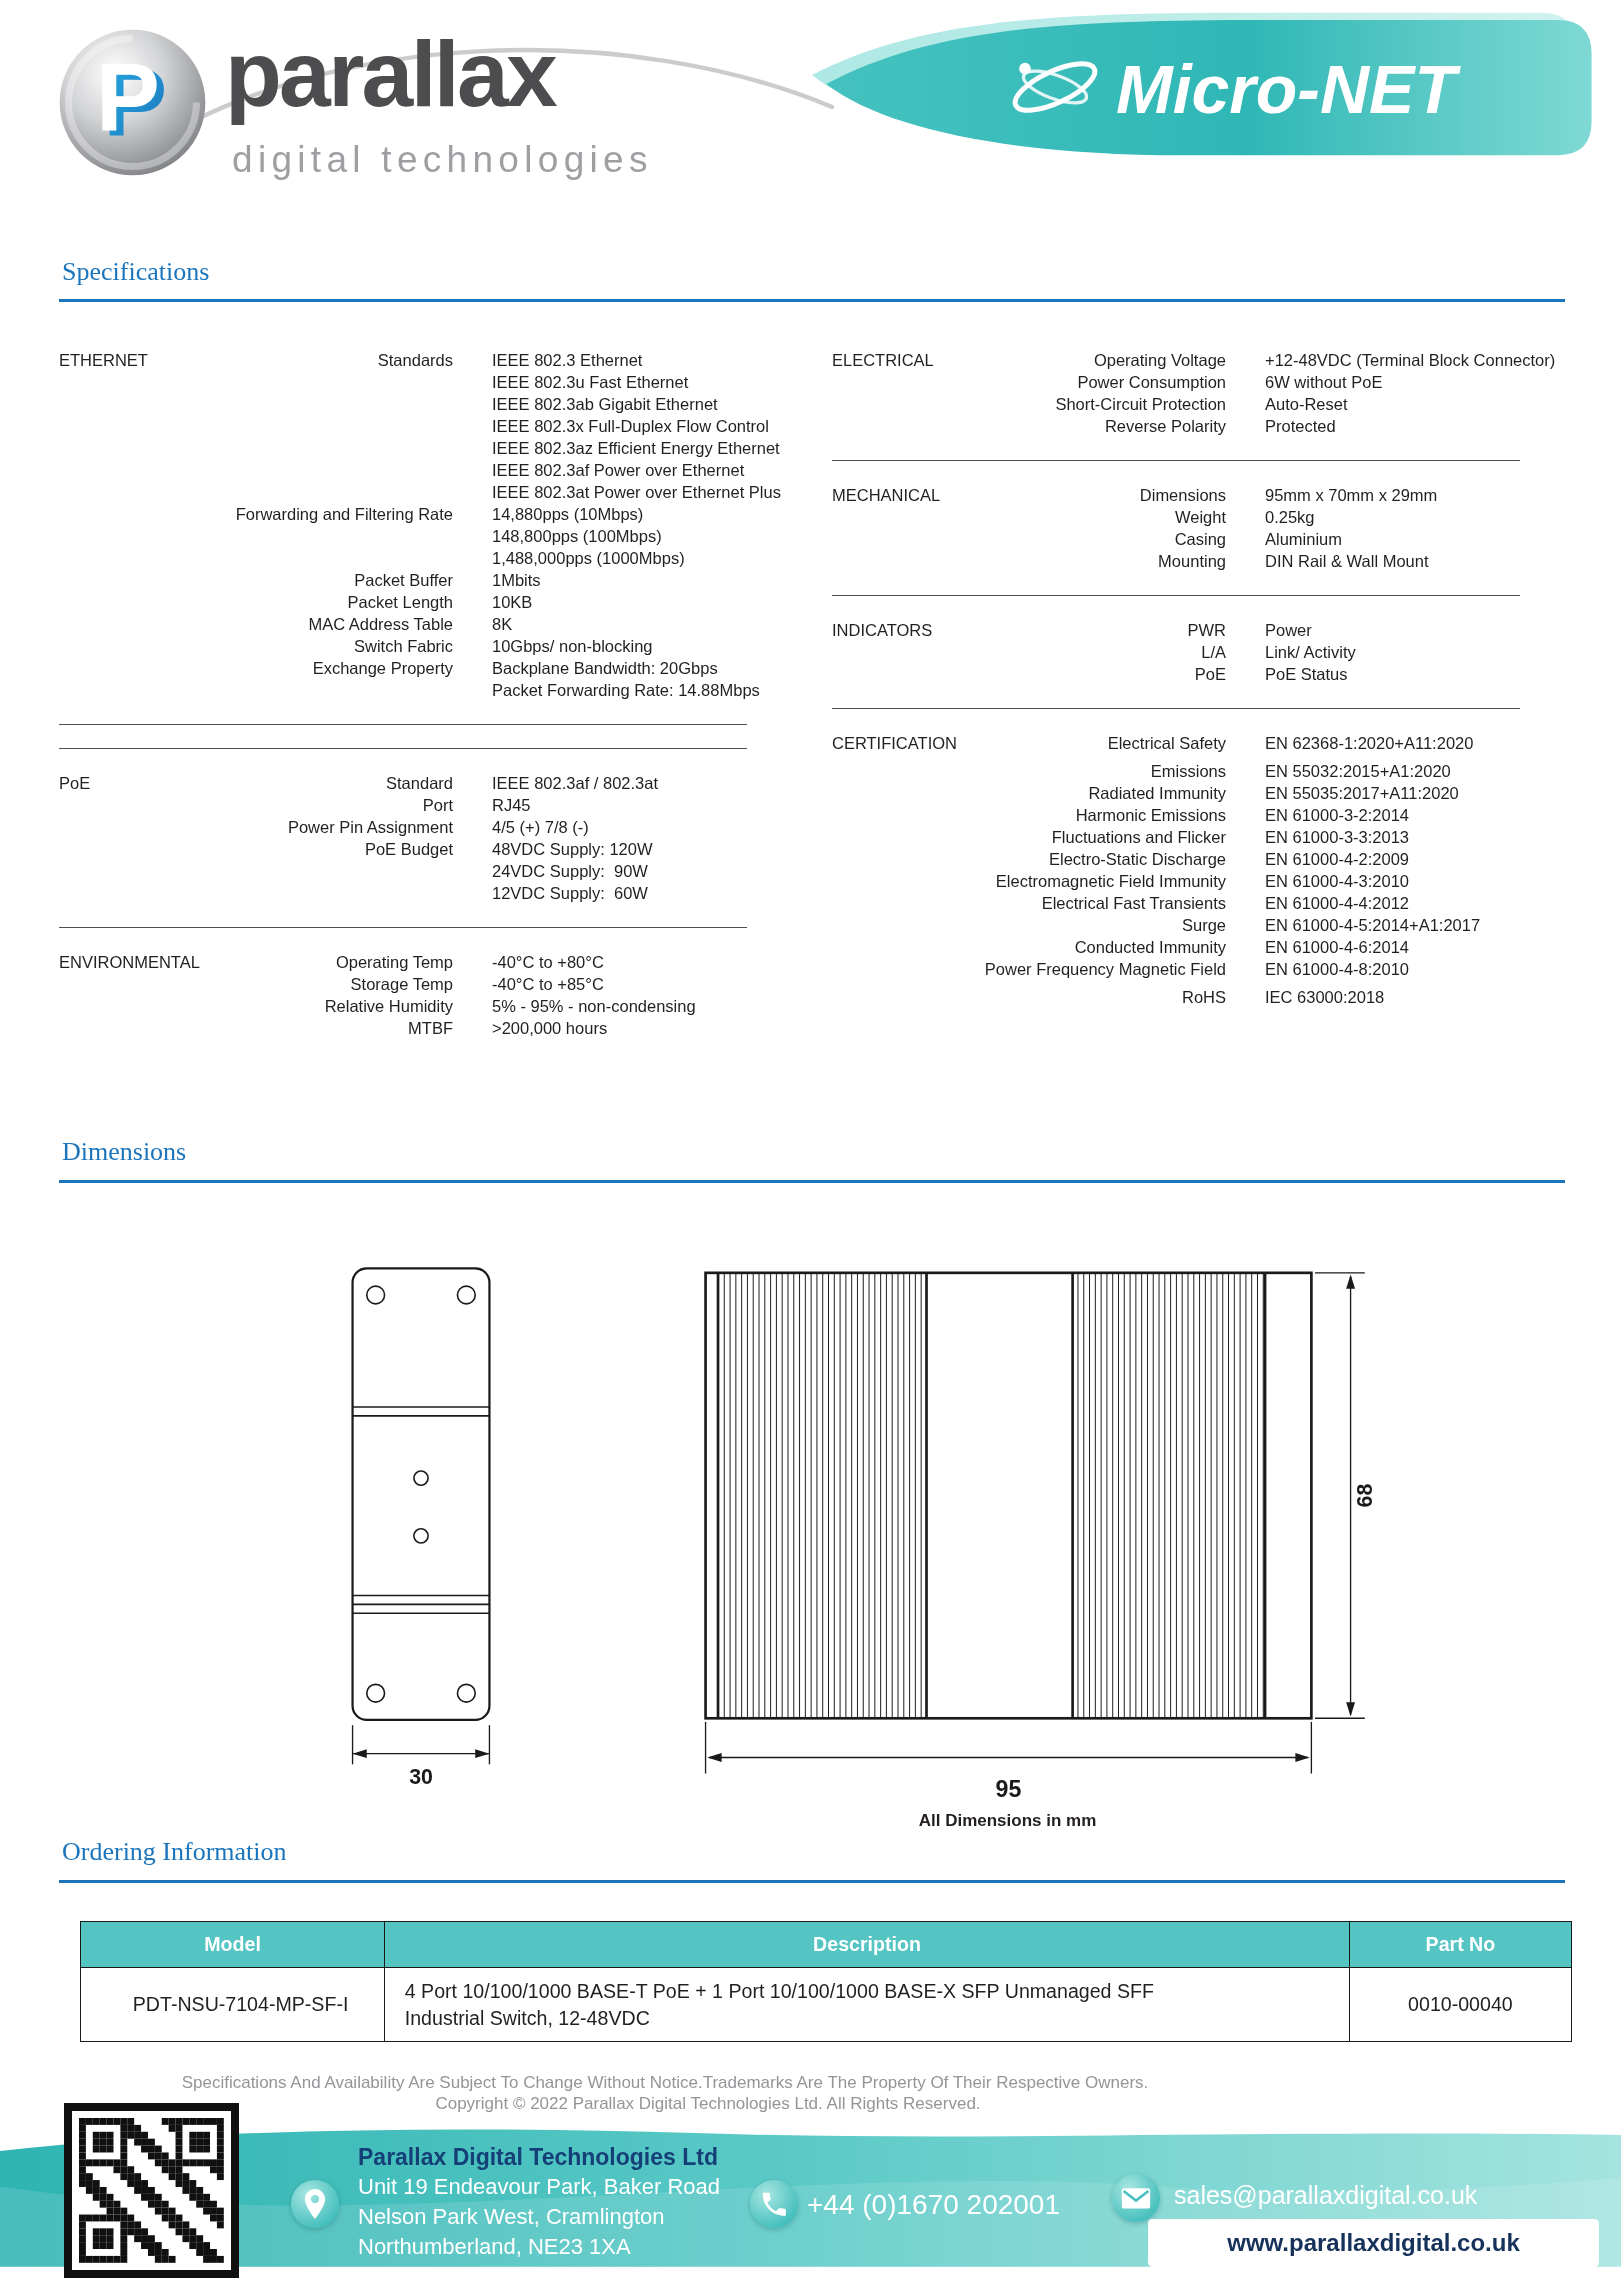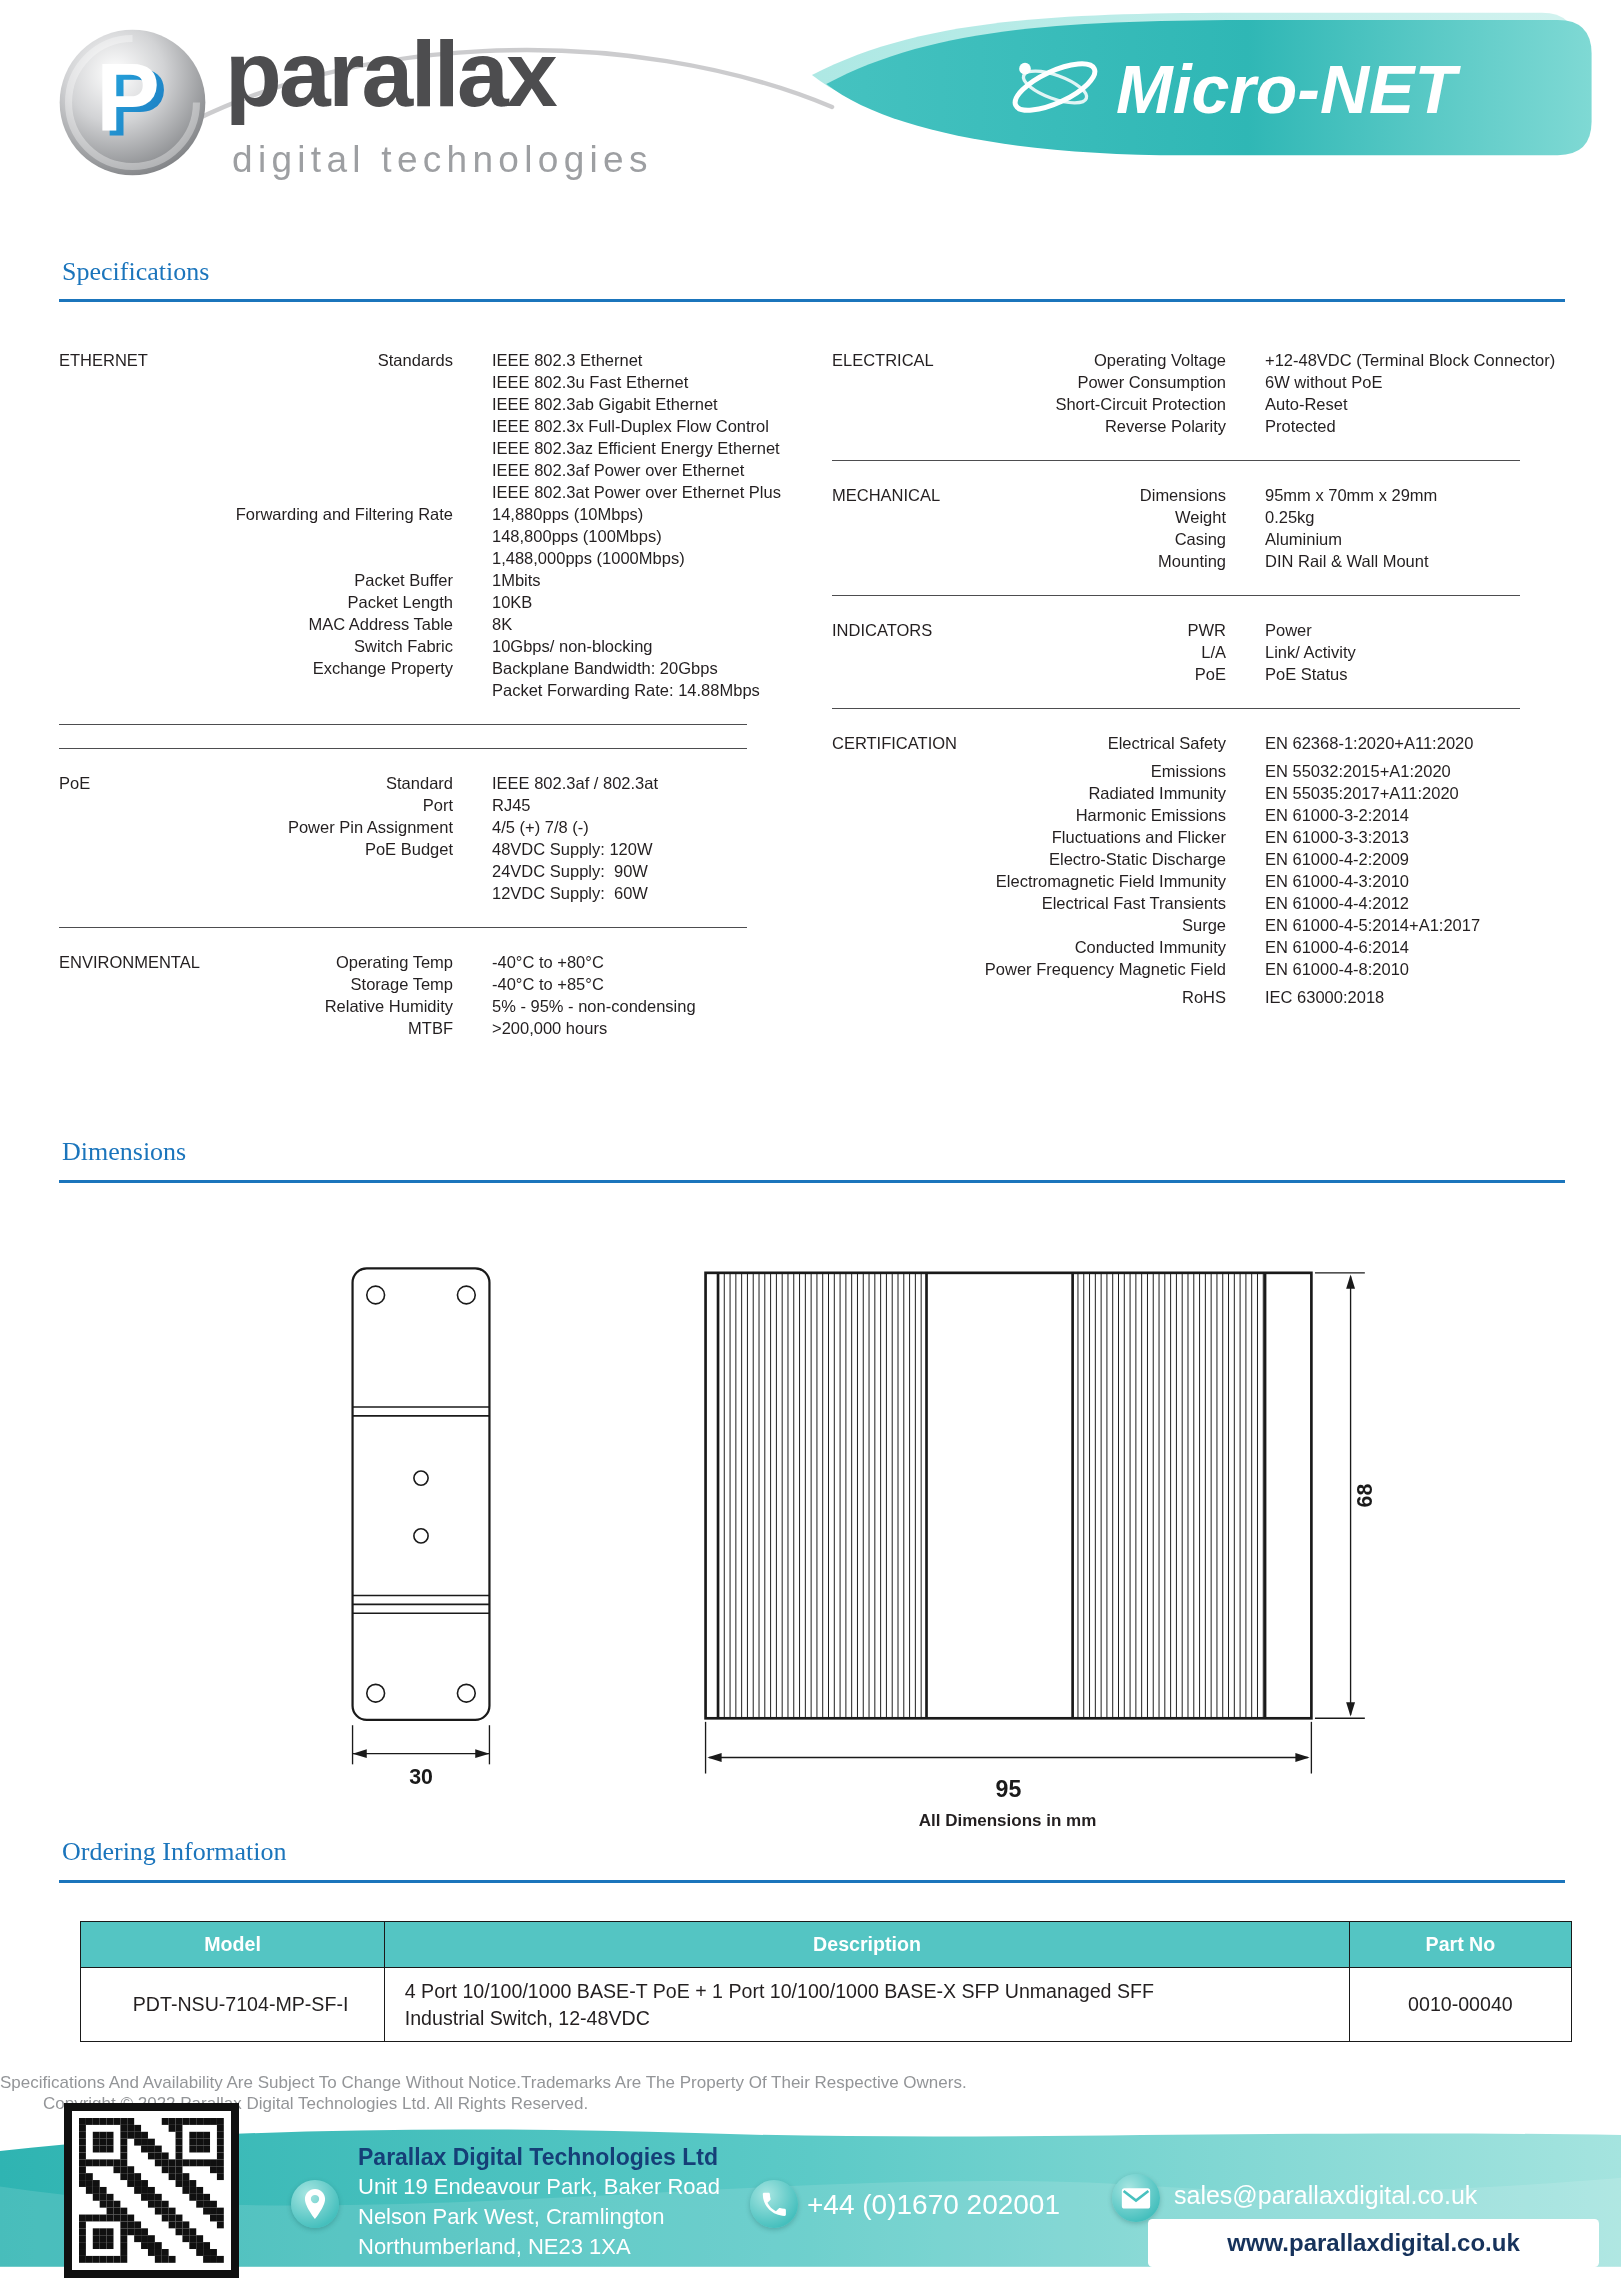--- a/index.html
+++ b/index.html
@@ -38,21 +38,21 @@
   .draw-front { position:absolute; left:702px; top:1269px; overflow:visible; }
   .dim-caption { position:absolute; left:847px; top:1811px; width:321px; text-align:center; font-size:17px; font-weight:bold; }
   
   .order-table { position:absolute; left:80px; top:1921px; width:1492px; border-collapse:collapse; table-layout:fixed; }
   .order-table th { background:var(--table-header-teal,#54c5c3); color:#ffffff; font-size:19.6px; font-weight:bold; height:43px; border:1.8px solid #1a1a1a; }
   .order-table td { border:1.8px solid #1a1a1a; font-size:19.6px; height:71px; background:#ffffff; vertical-align:middle; }
   .order-table td.model { text-align:center;padding-left:17px; }
   .order-table td.desc  { padding:0 19.6px; line-height:27px; text-align:left; }
   .order-table td.part  { text-align:center; }
   
-  .disclaimer { position:absolute; left:0; width:1330px; color:var(--text-grey,#939598); font-size:17px; }
+  .disclaimer { position:absolute; left:0; width:1330px; text-align:center; color:var(--text-grey,#939598); font-size:17px; }
   .d1 { top:2073px; } .d2 { top:2094px;margin-left:43px; }
   .footer-band { position:absolute; left:0; top:2124px; }
   .qr-box { position:absolute; left:64px; top:2103px; width:175px; height:175px; box-sizing:border-box;
             border:8px solid #101010; background:#ffffff; padding:7.1px; }
   .qr-box svg { width:100%; height:100%; display:block; }
   .f-icon { position:absolute; width:48px; height:48px; border-radius:50%;
             background:radial-gradient(circle at 35% 30%, #a8e6e2, #45bfbd 75%);
             display:flex; align-items:center; justify-content:center;
             box-shadow:0 1.8px 5.3px rgba(0,60,60,.25); }
   #icon-pin   { left:291px;  top:2180px; }

